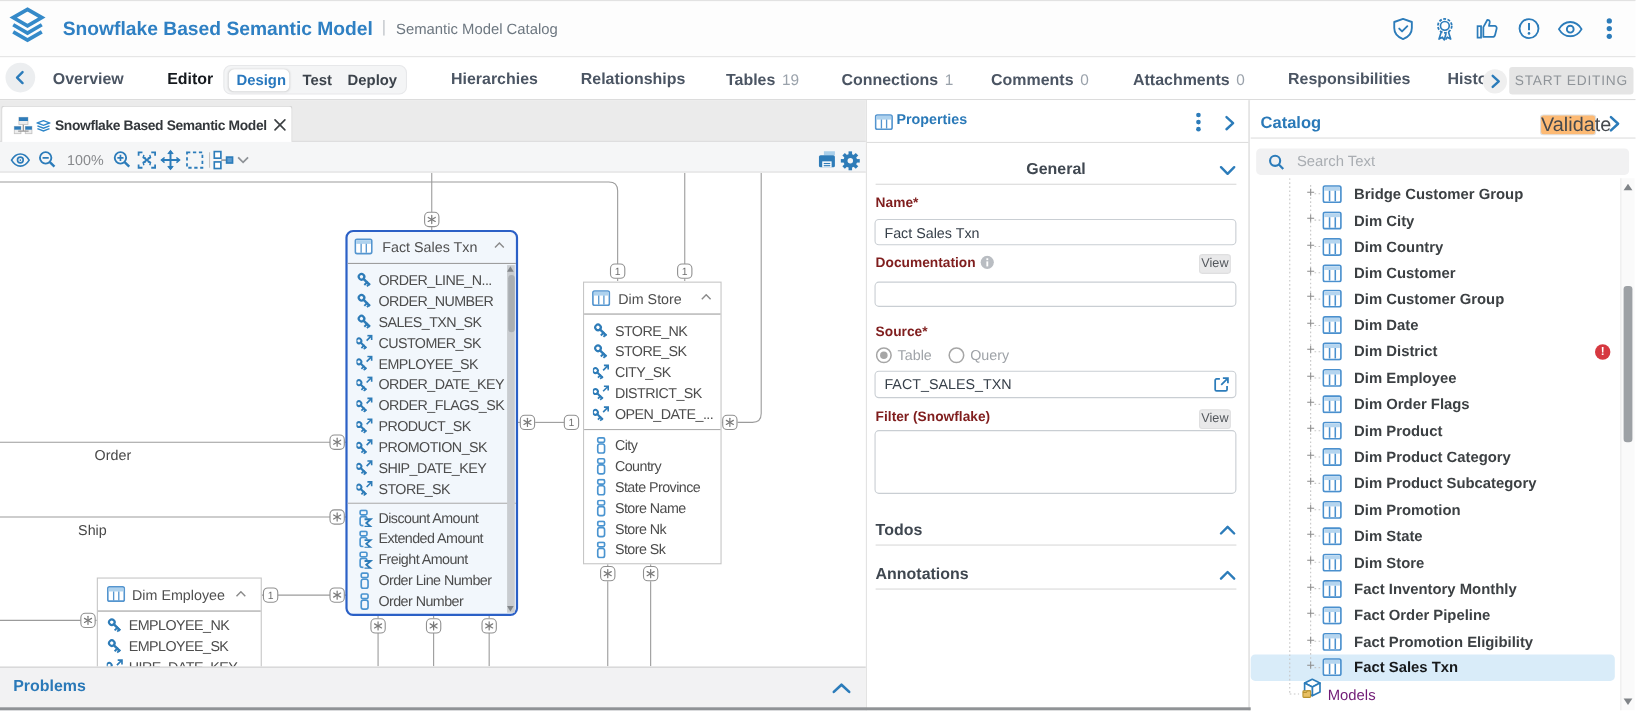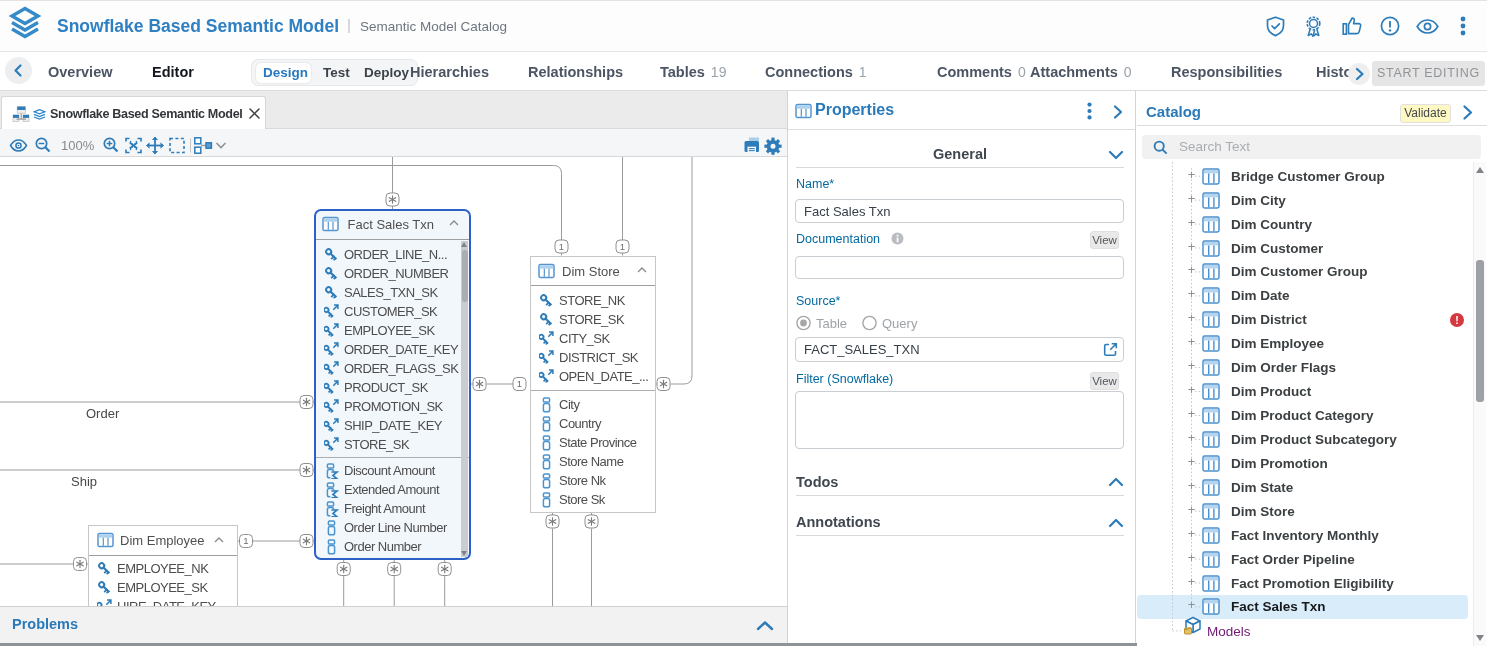--- a/index.html
+++ b/index.html
@@ -12,21 +12,21 @@
 #title { position:absolute; left:57px; top:15px; font-size:17.5px; font-weight:700; color:#2f80c3; letter-spacing:0px;}
 #tsep { position:absolute; left:347px; top:15px; font-size:15px; color:#c2c6cb; }
 #subtitle { position:absolute; left:360px; top:18px; font-size:13.5px; color:#6d7780; }
 .topicon { position:absolute; top:15px; }
 
 
 #navbar { position:absolute; left:0; top:53px; width:1487px; height:38px; background:#fff; border-bottom:1px solid #dcdcdc; }
 #backbtn { position:absolute; left:5px; top:4px; width:27px; height:27px; border-radius:50%; background:#eceef0; }
 .navitem { position:absolute; top:11px; font-size:14.5px; font-weight:700; color:#4b5563; white-space:nowrap; }
 .navitem .cnt { font-weight:400; color:#9aa2ab; margin-left:6px; font-size:14px; }
-#seg { position:absolute; left:203px; top:6px; width:167px; height:27px; background:#f4f5f6; border:1px solid #e7e8ea; border-radius:7px;margin-left:48px; }
+#seg { position:absolute; left:203px; top:6px; width:167px; height:27px; background:#f4f5f6; border:1px solid #e7e8ea; border-radius:7px; }
 #seg .pill { position:absolute; left:4px; top:2.5px; width:55px; height:20px; background:#fff; border-radius:5px; box-shadow:0 0 2px rgba(0,0,0,.15); }
 #seg .s { position:absolute; top:4.5px; font-size:13.5px; font-weight:700; }
 #startedit { position:absolute; left:1372px; top:8px; width:113px; height:25px; background:#e5e5e5; border-radius:3px; font-size:12.5px; font-weight:400; color:#8f9499; text-align:center; line-height:25px; letter-spacing:.7px;}
 #navcircle { position:absolute; left:1348px; top:10px; width:22px; height:22px; border-radius:50%; background:#efefef; }
 
 
 #main { position:absolute; left:0; top:91px; width:1487px; height:555px; }
 
 
 #canvaspanel { position:absolute; left:0; top:0; width:788px; height:555px; border-right:1px solid #d4d4d4; }
@@ -52,32 +52,32 @@
 .ent .chev { position:absolute; } .ent .chev svg, .ent .ti svg, .row svg { display:block; }
 .isep { height:1px; background:#aeaeae; }
 .vsb { position:absolute; width:7px; background:#c9ccd0; }
 .tri-up { width:0; height:0; border-left:3.5px solid transparent; border-right:3.5px solid transparent; border-bottom:5px solid #808488; position:absolute; left:0; }
 .tri-dn { width:0; height:0; border-left:3.5px solid transparent; border-right:3.5px solid transparent; border-top:5px solid #808488; position:absolute; left:0; }
 .vthumb { position:absolute; left:0.5px; width:6px; background:#aaaeb2; border-radius:3px; }
 
 
 #props { position:absolute; left:788px; top:0; width:348px; height:555px; border-right:1px solid #d4d4d4; background:#fff; }
 #props .phead { position:absolute; left:0; top:0; width:347px; height:39px; border-bottom:1px solid #dedede; }
-#props .phead .t { position:absolute; left:27px; top:10px; font-size:16px; font-weight:700; color:#2a79b8; }
+#props .phead .t { position:absolute; left:27px; top:10px; font-size:13px; font-weight:700; color:#2a79b8; }
 .sechead { position:absolute; left:8px; width:328px; font-size:14.5px; font-weight:700; color:#3f4750; }
-.fldlabel { position:absolute; left:8px; font-size:12.5px; font-weight:400; color:#0369a1; }
+.fldlabel { position:absolute; left:8px; font-size:12.5px; font-weight:700; color:#7f1d1d; }
 .inp { position:absolute; left:7px; width:329px; height:25px; border:1px solid #c9ced3; border-radius:4px; background:#fff; font-size:13px; color:#37404a; line-height:23px; padding-left:8px; }
 .viewbtn { position:absolute; left:302px; width:29px; height:18px; background:#e9e9ea; border:1px solid #dfdfe0; border-radius:3px; font-size:11.5px; color:#53575c; text-align:center; line-height:16px; }
 .sline { position:absolute; left:8px; width:328px; height:1px; background:#d9d9d9; }
 
 
 #catalog { position:absolute; left:1137px; top:0; width:312px; height:555px; background:#fff; }
 #catalog .chead { position:absolute; left:0; top:0; width:350px; height:35px; border-bottom:1px solid #dedede; }
 #catalog .chead .t { position:absolute; left:9px; top:12px; font-size:15px; font-weight:700; color:#2a79b8; }
-#validate { position:absolute; left:263px; top:13px; width:51px; height:19px; background:#fef9c3; border:1px solid #e0e0e0; border-radius:3px; font-size:12px; color:#46494d; text-align:center; line-height:17px; }
+#validate { position:absolute; left:263px; top:13px; width:51px; height:19px; background:#fdba74; border:1px solid #e0e0e0; border-radius:3px; font-size:18px; color:#46494d; text-align:center; line-height:17px; }
 #search { position:absolute; left:5px; top:44px; width:339px; height:24px; background:#f1f1f2; border-radius:4px; }
 #search .ph { position:absolute; left:37px; top:4px; font-size:13.5px; color:#a9adb2; }
 .crow { position:absolute; left:0; width:336px; height:24px; }
 .crow .plus { position:absolute; left:49px; top:4.5px; width:11px; height:11px; color:#8f8f8f; font-size:13px; line-height:11px; text-align:center; font-weight:400;}
 .crow .ic { position:absolute; left:65px; top:3.5px; }
 .crow .nm { position:absolute; left:94px; top:4.5px; font-size:13.5px; color:#3c4043; font-weight:700; white-space:nowrap; }
 #catscroll { position:absolute; left:336px; top:71px; width:13px; height:484px; background:#fafafa; border-left:1px solid #ececec; }
 </style>
 </head>
 <body>
@@ -137,21 +137,21 @@
     <div id="seg">
       <div class="pill"></div>
       <div class="s" style="left:11px;color:#2878be;">Design</div>
       <div class="s" style="left:71px;color:#3c434b;">Test</div>
       <div class="s" style="left:112px;color:#3c434b;">Deploy</div>
     </div>
     <div class="navitem" style="left:410px;">Hierarchies</div>
     <div class="navitem" style="left:528px;">Relationships</div>
     <div class="navitem" style="left:660px;">Tables<span class="cnt">19</span></div>
     <div class="navitem" style="left:765px;">Connections<span class="cnt">1</span></div>
-    <div class="navitem" style="left:901px;margin-left:36px;">Comments<span class="cnt">0</span></div>
+    <div class="navitem" style="left:901px;">Comments<span class="cnt">0</span></div>
     <div class="navitem" style="left:1030px;">Attachments<span class="cnt">0</span></div>
     <div class="navitem" style="left:1171px;">Responsibilities</div>
     <div class="navitem" style="left:1316px;">Histo</div>
     <div id="navcircle">
       <svg width="22" height="22" viewBox="0 0 22 22">
           <path d="M9 6 L14.5 11 L9 16" stroke="#2c7cba" stroke-width="2.2" fill="none" stroke-linecap="round" stroke-linejoin="round"></path>
         </svg>
     </div>
     <div id="startedit">START EDITING</div>
   </div>

